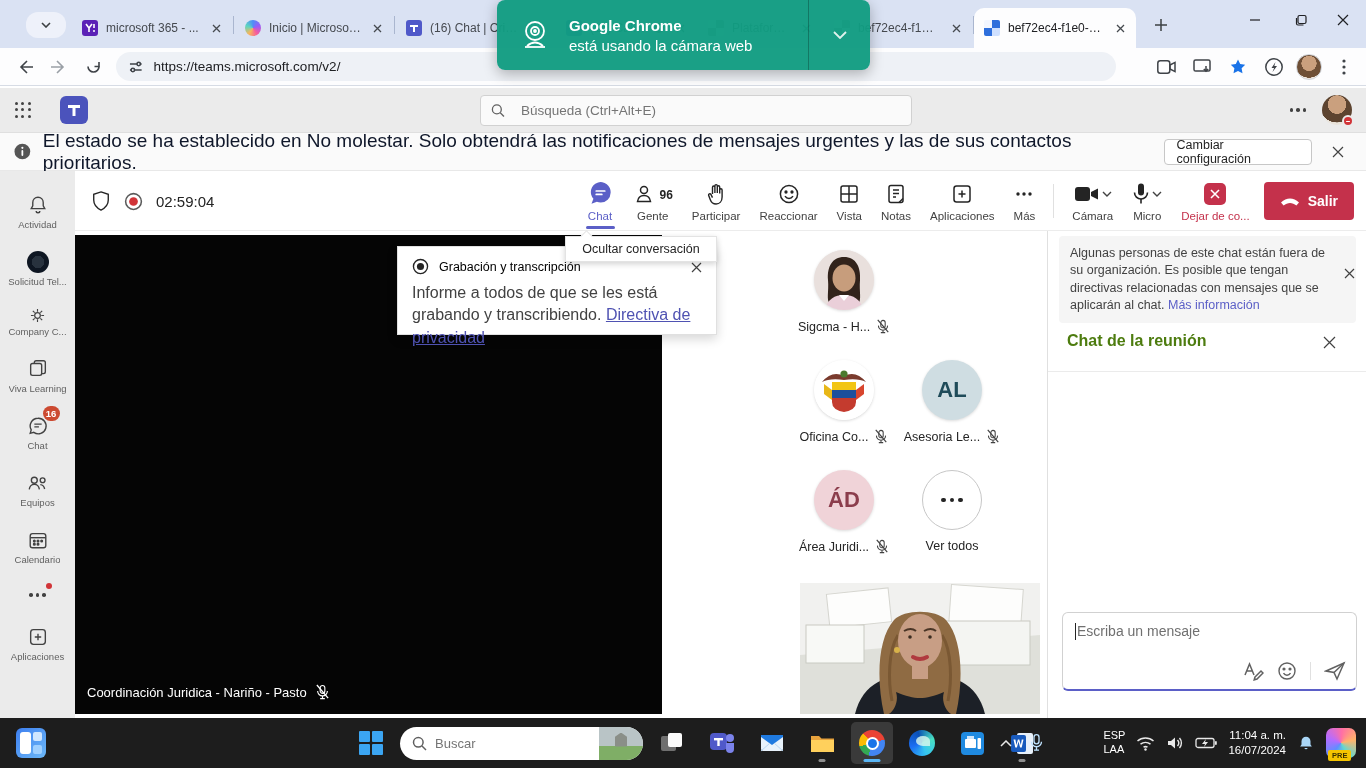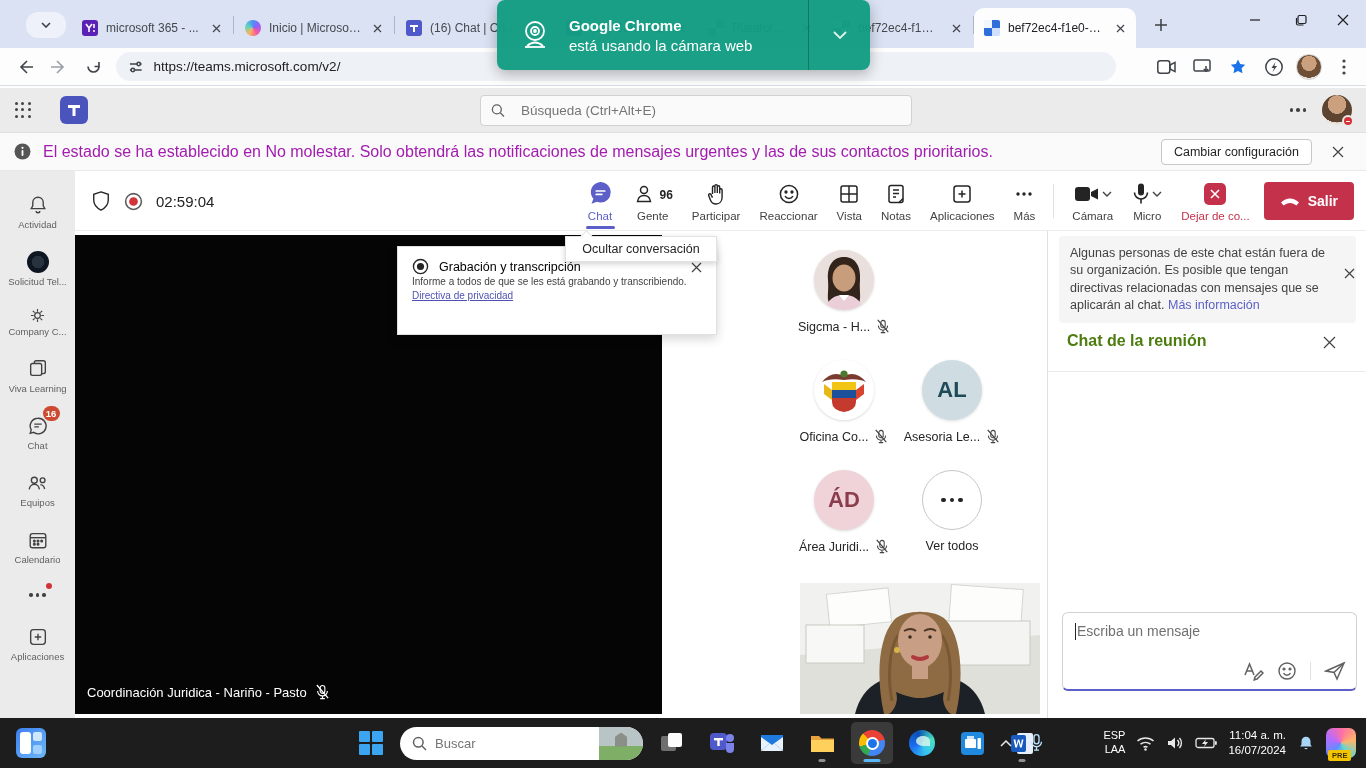--- a/index.html
+++ b/index.html
@@ -53,21 +53,21 @@
   .tsearch input { border:none; outline:none; background:transparent; width:100%; font-size:13.5px; color:#616161; font-family:"Liberation Sans",sans-serif; }
   .th-right { margin-left:auto; display:flex; align-items:center; gap:16px; padding-right:14px; }
   .dots3 { display:flex; gap:3px; }
   .dots3 b { width:3.5px; height:3.5px; border-radius:50%; background:#424242; }
   .avatar-teams { width:30px; height:30px; border-radius:50%; background:radial-gradient(circle at 50% 32%, #caa07e 0 36%, #5d4430 37% 70%, #e9e3da 71%); position:relative; }
   .dnd { position:absolute; right:-2px; bottom:-2px; width:12px; height:12px; border-radius:50%; background:#d13438; border:2px solid #ebebeb; }
   .dnd::after { content:""; position:absolute; left:2px; right:2px; top:3.5px; height:1.8px; background:#fff; border-radius:1px; }
 
   
   .status-banner { left:0; top:133px; width:1366px; height:38px; background:#fafafa; border-bottom:1px solid #e8e8e8; display:flex; align-items:center; padding:0 14px; gap:12px; }
-  .sb-text { font-size:16px; color:#a21caf; }
+  .sb-text { font-size:19px; color:#0f172a; }
   .sb-btn { margin-left:auto; height:26px; padding:0 12px; background:#fff; border:1px solid #c7c7c7; border-radius:4px; font-size:12.5px; color:#242424; display:flex; align-items:center; }
   .sb-x { width:28px; height:28px; display:flex; align-items:center; justify-content:center; color:#424242; }
 
   
   .rail { left:0; top:171px; width:75px; height:547px; background:#ebebeb; display:flex; flex-direction:column; align-items:center; padding-top:12px; }
   .rail-item { width:72px; height:57px; display:flex; flex-direction:column; align-items:center; justify-content:center; gap:3px; color:#424242; position:relative; }
   .rail-item .lbl { font-size:9.5px; color:#616161; max-width:70px; overflow:hidden; text-overflow:ellipsis; white-space:nowrap; }
   .badge { position:absolute; top:2px; right:14px; min-width:17px; height:15px; border-radius:8px; background:#cc4a31; color:#fff; font-size:9.5px; font-weight:bold; display:flex; align-items:center; justify-content:center; padding:0 3px; }
   .rail-dot { width:6px; height:6px; border-radius:50%; background:#d13438; position:absolute; top:8px; right:22px; }
   .mini-dots { display:flex; gap:3px; }
@@ -94,21 +94,21 @@
 
   
   .stage-bg { left:75px; top:231px; width:1291px; height:487px; background:#fff; }
   .video-main { left:75px; top:235px; width:587px; height:479px; background:#050505; }
   .speaker-label { position:absolute; left:12px; bottom:14px; display:flex; align-items:center; gap:8px; color:#fff; font-size:13px; }
   .tooltip { left:565px; top:236px; width:152px; height:26px; background:#fff; border:1px solid #e3e3e3; box-shadow:0 2px 6px rgba(0,0,0,.18); display:flex; align-items:center; justify-content:center; font-size:12.5px; color:#242424; z-index:30; }
   .tooltip::before { content:""; position:absolute; top:-5px; left:16px; width:8px; height:8px; background:#fff; border-left:1px solid #e3e3e3; border-top:1px solid #e3e3e3; transform:rotate(45deg); }
   .rec-card { left:397px; top:246px; width:320px; height:89px; background:#fff; border:1px solid #e0e0e0; box-shadow:0 4px 10px rgba(0,0,0,.16); z-index:20; padding:11px 14px; }
   .rc-head { display:flex; align-items:center; gap:10px; font-size:12.5px; color:#000000; }
   .rc-x { position:absolute; right:10px; top:10px; width:20px; height:20px; display:flex; align-items:center; justify-content:center; color:#424242; }
-  .rc-body { font-size:10px; color:#424242; line-height:1.4; }
+  .rc-body { margin-top:7px; font-size:16px; color:#424242; line-height:1.4; }
   .rc-link { color:#4f52b2; text-decoration:underline; }
 
   
   .pcell { width:108px; display:flex; flex-direction:column; align-items:center; }
   .pavatar { width:60px; height:60px; border-radius:50%; display:flex; align-items:center; justify-content:center; font-size:22px; font-weight:bold; box-shadow:0 1px 3px rgba(0,0,0,.15); }
   .prow { margin-top:9px; display:flex; align-items:center; gap:6px; font-size:12.5px; color:#242424; white-space:nowrap; }
   .more-circle { background:#fff; border:1px solid #c7c7c7; box-shadow:none; }
   .pdots { display:flex; gap:4px; }
   .pdots b { width:4.5px; height:4.5px; border-radius:50%; background:#242424; }
 
@@ -139,21 +139,21 @@
   .tk-cell.open::after { content:""; position:absolute; bottom:2px; left:50%; transform:translateX(-50%); width:7px; height:3px; border-radius:2px; background:#8f8f8f; }
   .tk-cell.active-app { background:#3a3a3a; }
   .tk-cell.active-app::after { content:""; position:absolute; bottom:2px; left:50%; transform:translateX(-50%); width:17px; height:3px; border-radius:2px; background:#5ab6f5; }
   .tk-search { width:243px; height:33px; background:#fff; border-radius:17px; display:flex; align-items:center; gap:8px; padding-left:12px; overflow:hidden; }
   .tk-search input { border:none; outline:none; font-size:13px; color:#5f5f5f; width:130px; background:transparent; font-family:"Liberation Sans",sans-serif; }
   .tk-scene { margin-left:auto; width:44px; height:33px; background:linear-gradient(#b9c4c6 0 58%, #7fae66 58%); position:relative; }
   .tk-scene::after { content:""; position:absolute; left:16px; top:6px; width:12px; height:14px; background:#8a8f88; clip-path:polygon(50% 0,100% 30%,100% 100%,0 100%,0 30%); }
   .start-grid { width:24px; height:24px; display:grid; grid-template-columns:1fr 1fr; gap:2px; }
   .start-grid b { background:#3ba5f2; border-radius:1px; }
   .tk-tray { position:absolute; right:10px; top:0; height:50px; display:flex; align-items:center; gap:11px; color:#fff; }
-  .lang { font-size:11px; line-height:1.25; text-align:right;margin-left:48px; }
+  .lang { font-size:11px; line-height:1.25; text-align:left;margin-left:48px; }
   .clock { font-size:11.5px; line-height:1.3; text-align:right; }
   .copilot { width:30px; height:30px; border-radius:7px; background:conic-gradient(from 220deg,#5f8dff,#b56bff,#ff6fa5,#ffb36b,#62d8cf,#5f8dff); position:relative; }
   .pre-badge { position:absolute; left:2px; bottom:-3px; background:#f5c400; color:#3a3000; font-size:7.5px; font-weight:bold; padding:1px 4px; border-radius:2px; }
   .chev-up { color:#e8e8e8; margin-right:6px; }
 </style>
 </head>
 <body>
 
 <div id="root">
 

